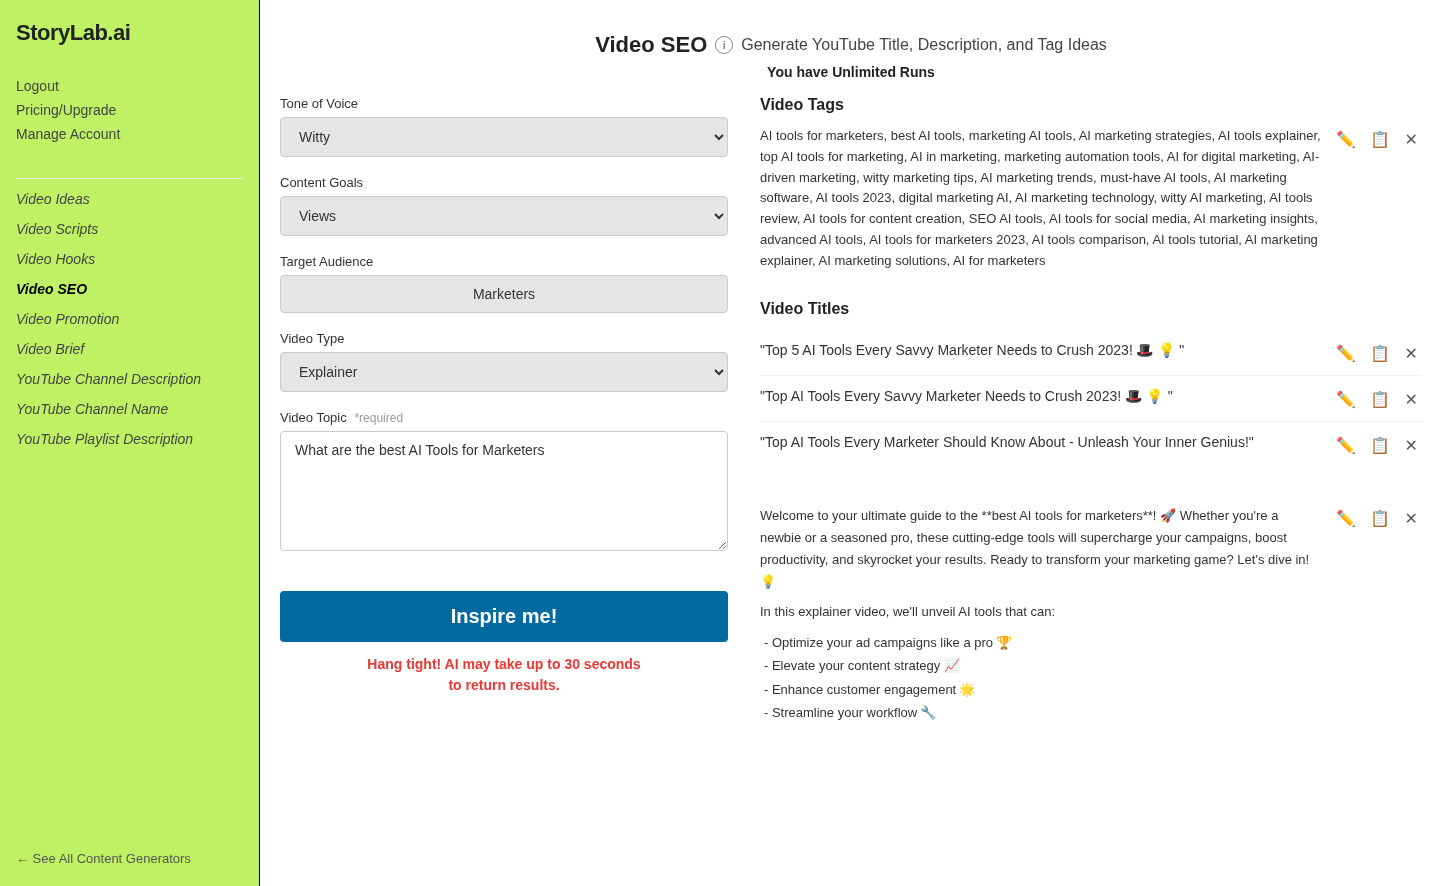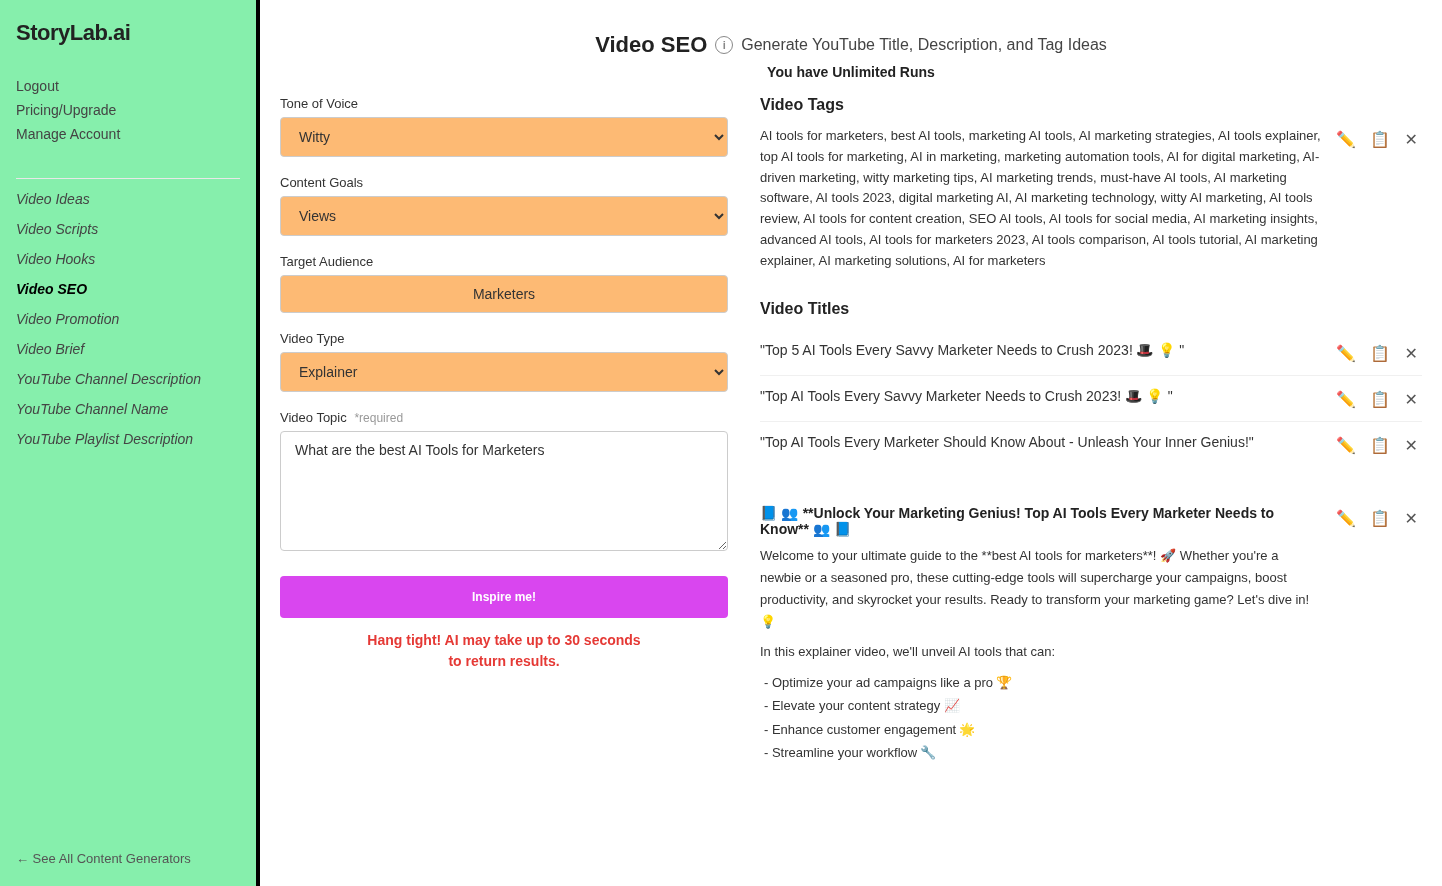--- a/index.html
+++ b/index.html
@@ -1,21 +1,21 @@
 <!DOCTYPE html>
 <html><head>
   <meta charset="utf-8">
   <style>
     * { box-sizing: border-box; margin: 0; padding: 0; }
     body { font-family: -apple-system, BlinkMacSystemFont, 'Segoe UI', Arial, sans-serif; background: #fff; color: #222; font-size: 14px; }
 
     .layout { display: flex; min-height: 886px; }
 
     
-    .sidebar { width: 260px; min-width: 200px; padding: 20px 16px; border-right: 4px solid #000000; display: flex; flex-direction: column; gap: 0; background: #86efac; }
+    .sidebar { width: 260px; min-width: 200px; padding: 20px 16px; border-right: 1px solid #000000; display: flex; flex-direction: column; gap: 0; background: #bef264; }
     .sidebar-logo { font-size: 22px; font-weight: 700; color: #222; margin-bottom: 28px; letter-spacing: -0.5px; }
     .sidebar-nav-top { display: flex; flex-direction: column; gap: 0; margin-bottom: 24px; }
     .sidebar-nav-top a { color: #444; text-decoration: none; font-size: 14px; padding: 4px 0; cursor: pointer; }
     .sidebar-divider { border: none; border-top: 1px solid #e8e8e8; margin: 8px 0; }
     .sidebar-nav-main { display: flex; flex-direction: column; gap: 6px; font-style: italic; }
     .sidebar-nav-main a { color: #444; text-decoration: none; font-size: 14px; padding: 4px 0; cursor: pointer; }
     .sidebar-nav-main a.active { color: #000; font-weight: 600; }
     .sidebar-bottom { margin-top: auto; padding-top: 24px; }
     .sidebar-bottom a { color: #555; text-decoration: none; font-size: 13px; display: flex; align-items: center; gap: 6px; cursor: pointer; }
 
@@ -29,23 +29,23 @@
 
     
     .content-area { display: flex; gap: 0; padding: 0 20px 40px; }
 
     
     .form-panel { width: 480px; min-width: 380px; padding-right: 32px; }
 
     .form-group { margin-bottom: 18px; }
     .form-label { font-size: 13px; color: #333; margin-bottom: 6px; display: block; }
     .form-label span.required { color: #999; font-size: 12px; margin-left: 4px; }
-    .form-select { width: 100%; padding: 10px 14px; border: 1px solid #ccc; border-radius: 4px; font-size: 14px; color: #333; background: #fdba74; appearance: auto; cursor: pointer; }
+    .form-select { width: 100%; padding: 10px 14px; border: 1px solid #ccc; border-radius: 4px; font-size: 14px; color: #333; background: #e5e5e5; appearance: auto; cursor: pointer; }
     .form-textarea { width: 100%; padding: 10px 14px; border: 1px solid #ccc; border-radius: 4px; font-size: 14px; color: #333; min-height: 120px; resize: vertical; font-family: inherit; }
-    .inspire-btn { width: 100%; padding: 14px; background: #d946ef; color: #fff; border: none; border-radius: 4px; font-size: 12px; font-weight: 600; cursor: pointer; margin-top: 4px; }
+    .inspire-btn { width: 100%; padding: 14px; background: #0369a1; color: #fff; border: none; border-radius: 4px; font-size: 20px; font-weight: 600; cursor: pointer; margin-top: 19px; }
     .wait-msg { text-align: center; margin-top: 12px; color: #e53935; font-size: 14px; font-weight: 600; line-height: 1.5; }
 
     
     .results-panel { flex: 1; padding-left: 0; }
 
     .result-section { margin-bottom: 28px; }
     .result-section-title { font-size: 16px; font-weight: 700; color: #222; margin-bottom: 12px; }
 
     .result-item { display: flex; align-items: flex-start; justify-content: space-between; padding: 10px 0; border-bottom: 1px solid #f0f0f0; }
     .result-item:last-child { border-bottom: none; }
@@ -204,21 +204,20 @@
               <button class="action-btn">📋</button>
               <button class="action-btn">✕</button>
             </div>
           </div>
         </div>
 
         <div class="result-section">
 
           <div class="result-item" style="align-items:flex-start;">
             <div style="flex:1;">
-              <div class="desc-heading">📘 👥 **Unlock Your Marketing Genius! Top AI Tools Every Marketer Needs to Know** 👥 📘</div>
               <div class="desc-body">Welcome to your ultimate guide to the **best AI tools for marketers**! 🚀 Whether you're a newbie or a seasoned pro, these cutting-edge tools will supercharge your campaigns, boost productivity, and skyrocket your results. Ready to transform your marketing game? Let's dive in! 💡</div>
               <div class="desc-body" style="margin-top:8px;">In this explainer video, we'll unveil AI tools that can:</div>
               <div class="desc-list">
                 <div class="desc-list-item">- Optimize your ad campaigns like a pro 🏆</div>
                 <div class="desc-list-item">- Elevate your content strategy 📈</div>
                 <div class="desc-list-item">- Enhance customer engagement 🌟</div>
                 <div class="desc-list-item">- Streamline your workflow 🔧</div>
               </div>
             </div>
             <div class="result-actions">

